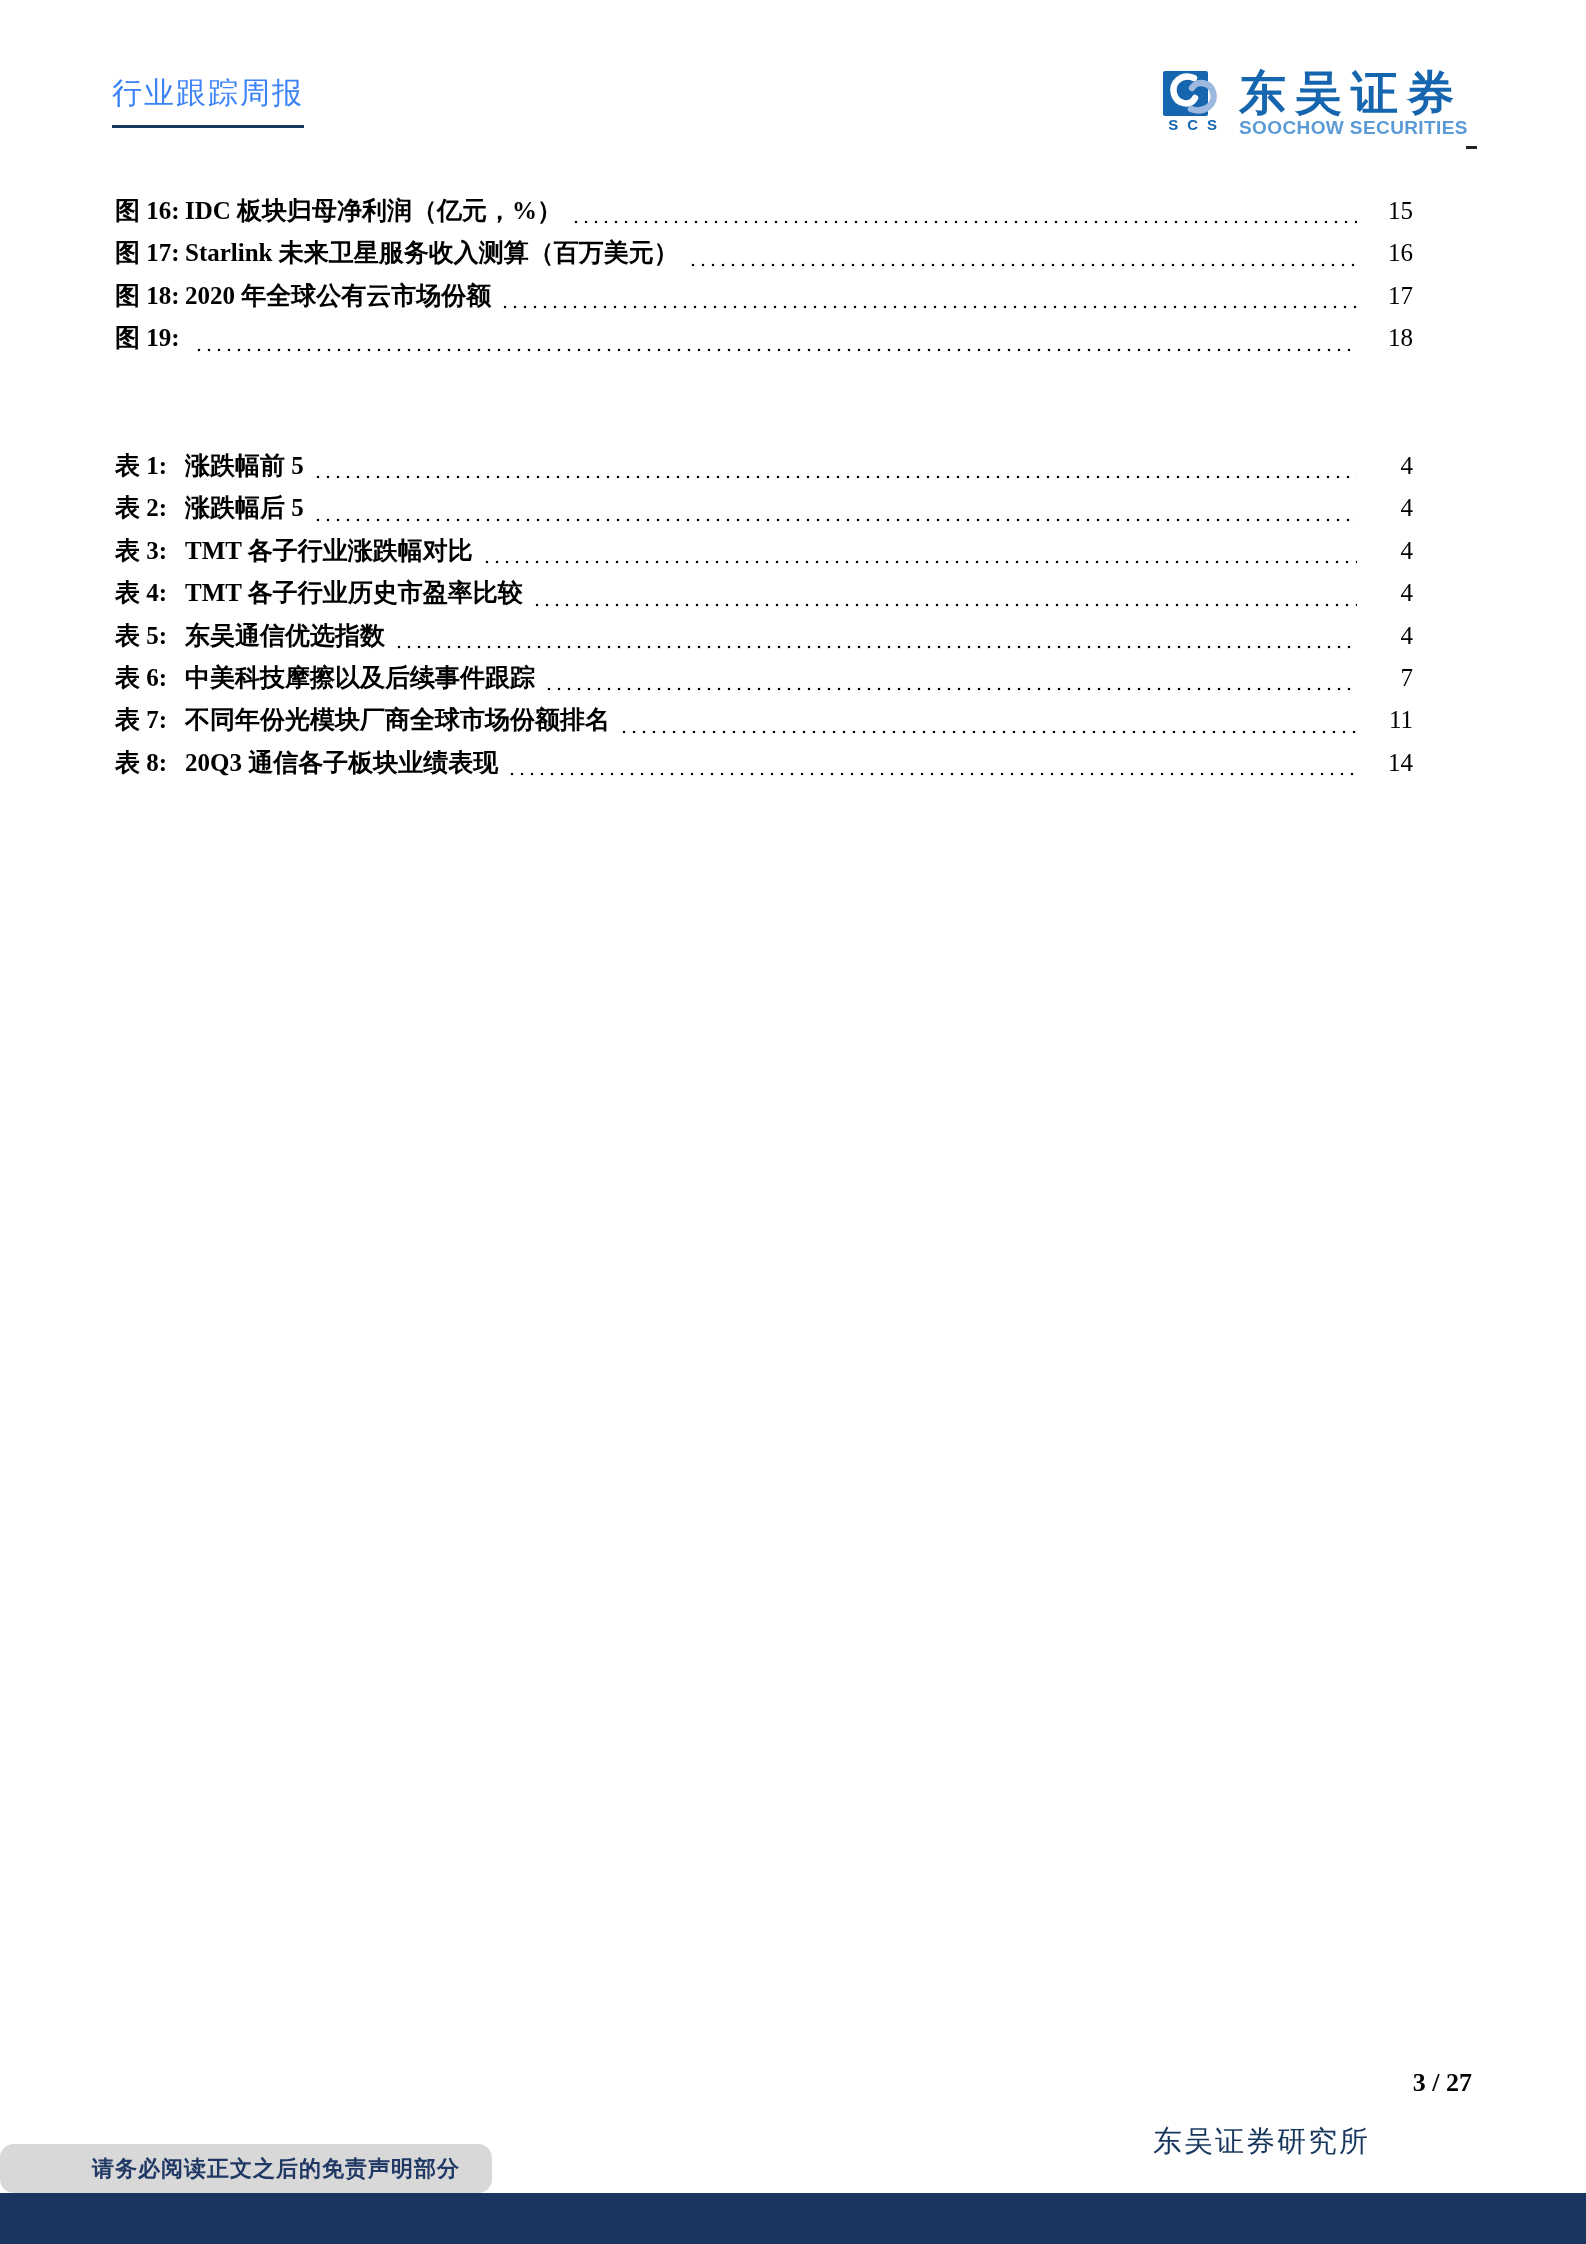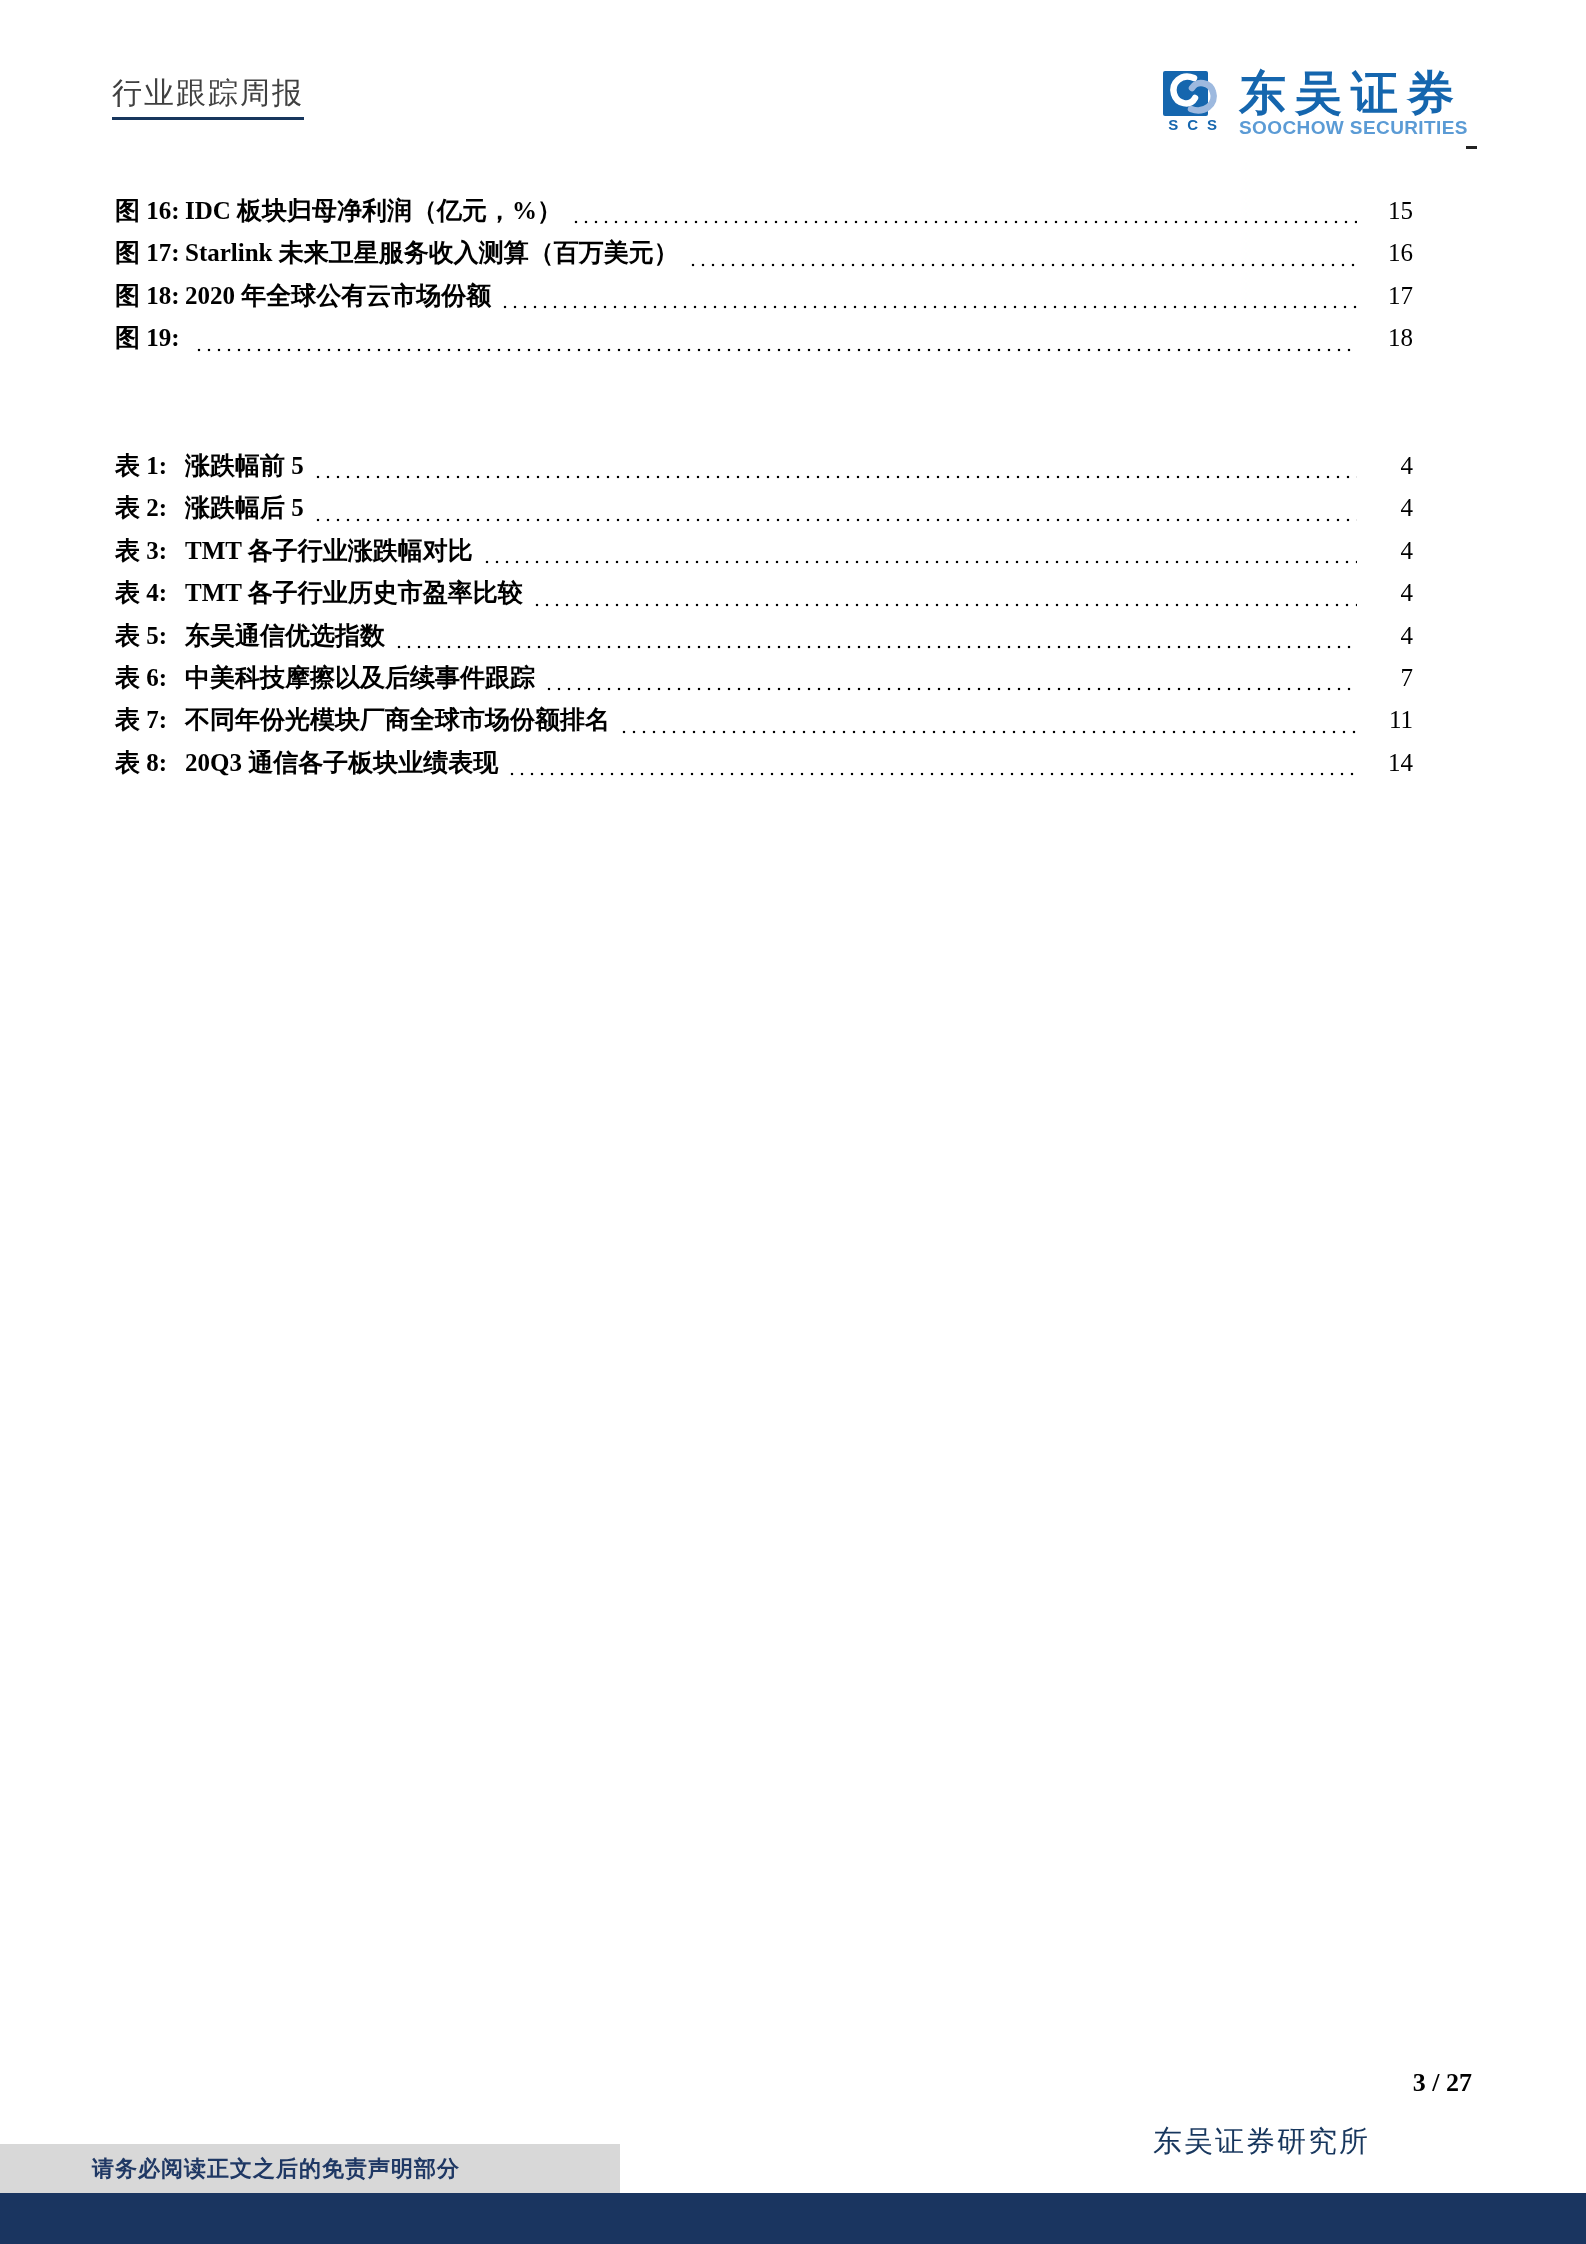--- a/index.html
+++ b/index.html
@@ -10,22 +10,22 @@
     background:#ffffff;
     font-family:"Liberation Serif","DejaVu Serif",serif;
     color:#000;
     overflow:hidden;
   }
 
   
   .header-title{
     position:absolute;left:112px;top:76px;
     font-size:30px;letter-spacing:2px;
-    color:#404040;
-    padding-bottom:8px;
+    color:#3b82f6;
+    padding-bottom:16px;
     border-bottom:3px solid #17365D;
     line-height:1.1;
   }
   .logo{
     position:absolute;left:1145px;top:71px;
     display:flex;align-items:flex-start;gap:13px;
   }
   .logo-badge{width:63px;display:flex;flex-direction:column;align-items:flex-end;padding-left:18px;}
   .logo-mark{width:63px;height:45px;overflow:visible;}
   .logo-abbr{
@@ -80,24 +80,24 @@
   .page-indicator{
     position:absolute;top:2068px;right:114px;
     font-size:26px;font-weight:bold;color:#000;
   }
   .institute{
     position:absolute;top:2122px;right:216px;
     font-size:29px;letter-spacing:2px;color:#17365D;
   }
   .disclaimer-box{
     position:absolute;left:0;top:2144px;
-    width:620px;height:49px;
+    width:492px;height:49px;
     background:#D8D8D8;
     line-height:49px;
-    padding-left:92px;box-sizing:border-box;
+    padding-left:92px;box-sizing:border-box;border-radius:14px;
   }
   .disclaimer-text{
     font-size:22px;font-weight:bold;color:#1F3864;letter-spacing:1px;
   }
   .bottom-bar{
     position:absolute;left:0;top:2193px;
     width:100%;height:51px;
     background:#1A3560;
   }
 </style>

